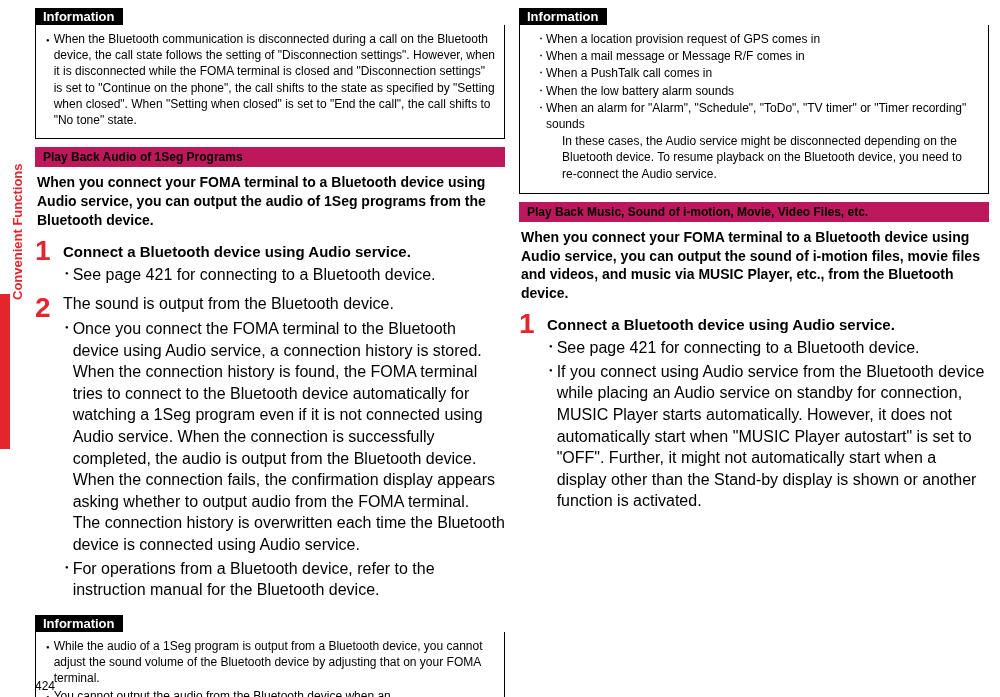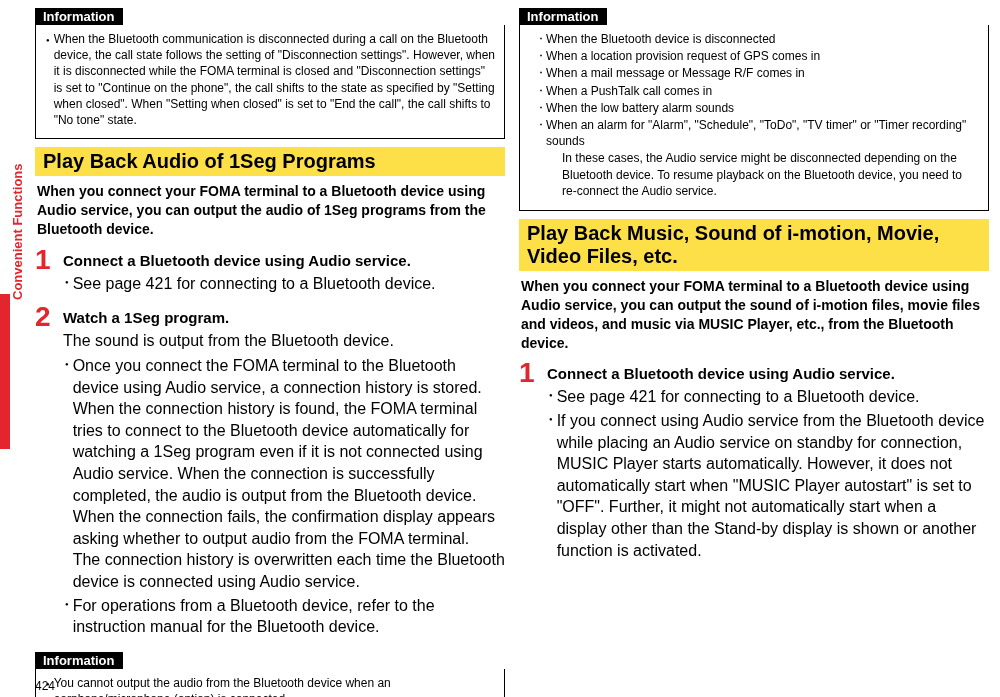--- a/index.html
+++ b/index.html
@@ -57,23 +57,23 @@
     }
     .dot-item::before {
       content: "･";
       margin-right: 2px;
     }
     .sub-indent {
       padding-left: 8px;
       margin-left: 26px;
     }
     .section-title {
-      background: #fde047;
-      font-weight: bold;
-      font-size: 20px;
+      background: #be185d;
+      font-weight: bold;
+      font-size: 12px;
       padding: 3px 8px;
       margin-bottom: 6px;
     }
     .intro-bold {
       font-weight: bold;
       font-size: 14px;
       line-height: 1.35;
       margin-bottom: 6px;
       padding: 0 2px;
     }
@@ -162,51 +162,50 @@
           <div class="bullet-item">
               <div class="bullet-text">See page 421 for connecting to a Bluetooth device.</div>
             </div>
         </div>
       </div>
     </div>
 
     <div class="step">
       <div class="step-num">2</div>
       <div class="step-body">
-        <div class="step-title">Watch a 1Seg program.</div>
         <div class="step-text">
           <div class="plain-para">The sound is output from the Bluetooth device.</div>
           <div class="bullet-item">
               <div class="bullet-text"><span>Once you connect the FOMA terminal to the Bluetooth device using Audio service, a connection history is stored. When the connection history is found, the FOMA terminal tries to connect to the Bluetooth device automatically for watching a 1Seg program even if it is not connected using Audio service. When the connection is successfully completed, the audio is output from the Bluetooth device. When the connection fails, the confirmation display appears asking whether to output audio from the FOMA terminal.</span><br><span>The connection history is overwritten each time the Bluetooth device is connected using Audio service.</span></div>
             </div>
           <div class="bullet-item">
               <div class="bullet-text">For operations from a Bluetooth device, refer to the instruction manual for the Bluetooth device.</div>
             </div>
         </div>
       </div>
     </div>
 
     <div style="height:6px"></div>
     <div>
       <div class="info-header">Information</div>
       <div class="info-box">
         <div class="bullet-item">
+            <div class="bullet-text">While the audio of a 1Seg program is output from a Bluetooth device, you cannot adjust the sound volume of the Bluetooth device by adjusting that on your FOMA terminal.</div>
+          </div>
+        <div class="bullet-item">
             <div class="bullet-text">You cannot output the audio from the Bluetooth device when an earphone/microphone (option) is connected.</div>
           </div>
       </div>
     </div>
   </div>
 
   <div class="col">
     <div>
       <div class="info-header">Information</div>
       <div class="info-box">
-        <div class="dot-item">
-            <div>When the Bluetooth device is disconnected</div>
-          </div>
         <div class="dot-item">
             <div>When a location provision request of GPS comes in</div>
           </div>
         <div class="dot-item">
             <div>When a mail message or Message R/F comes in</div>
           </div>
         <div class="dot-item">
             <div>When a PushTalk call comes in</div>
           </div>
         <div class="dot-item">

